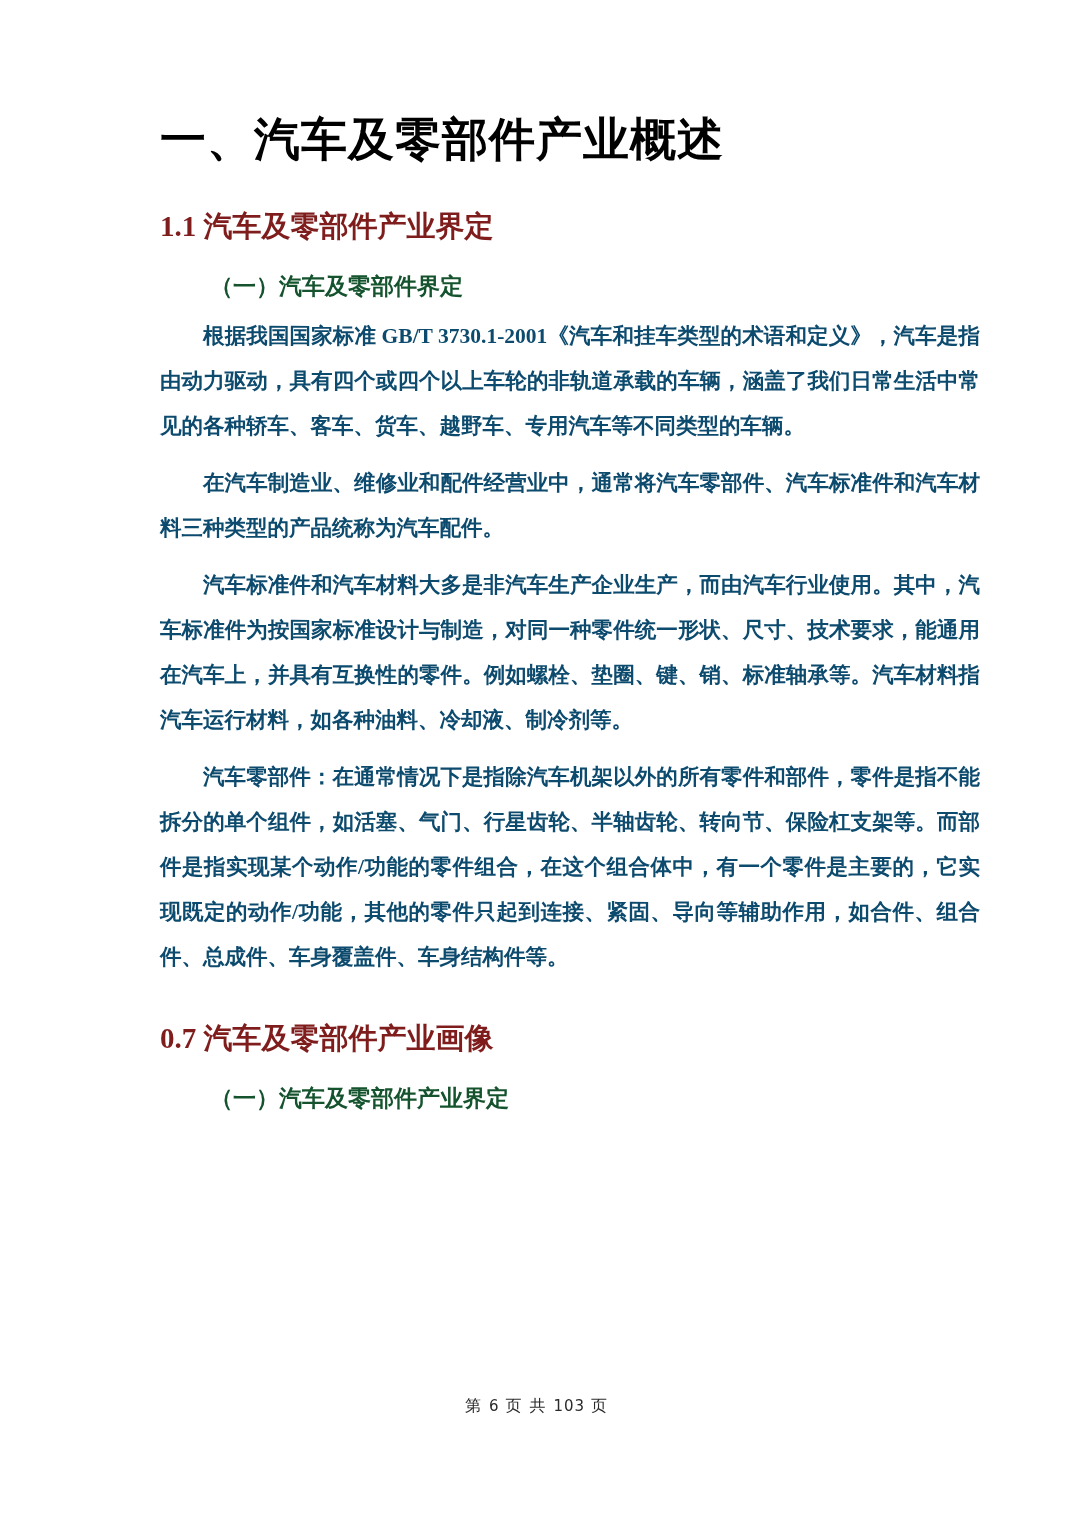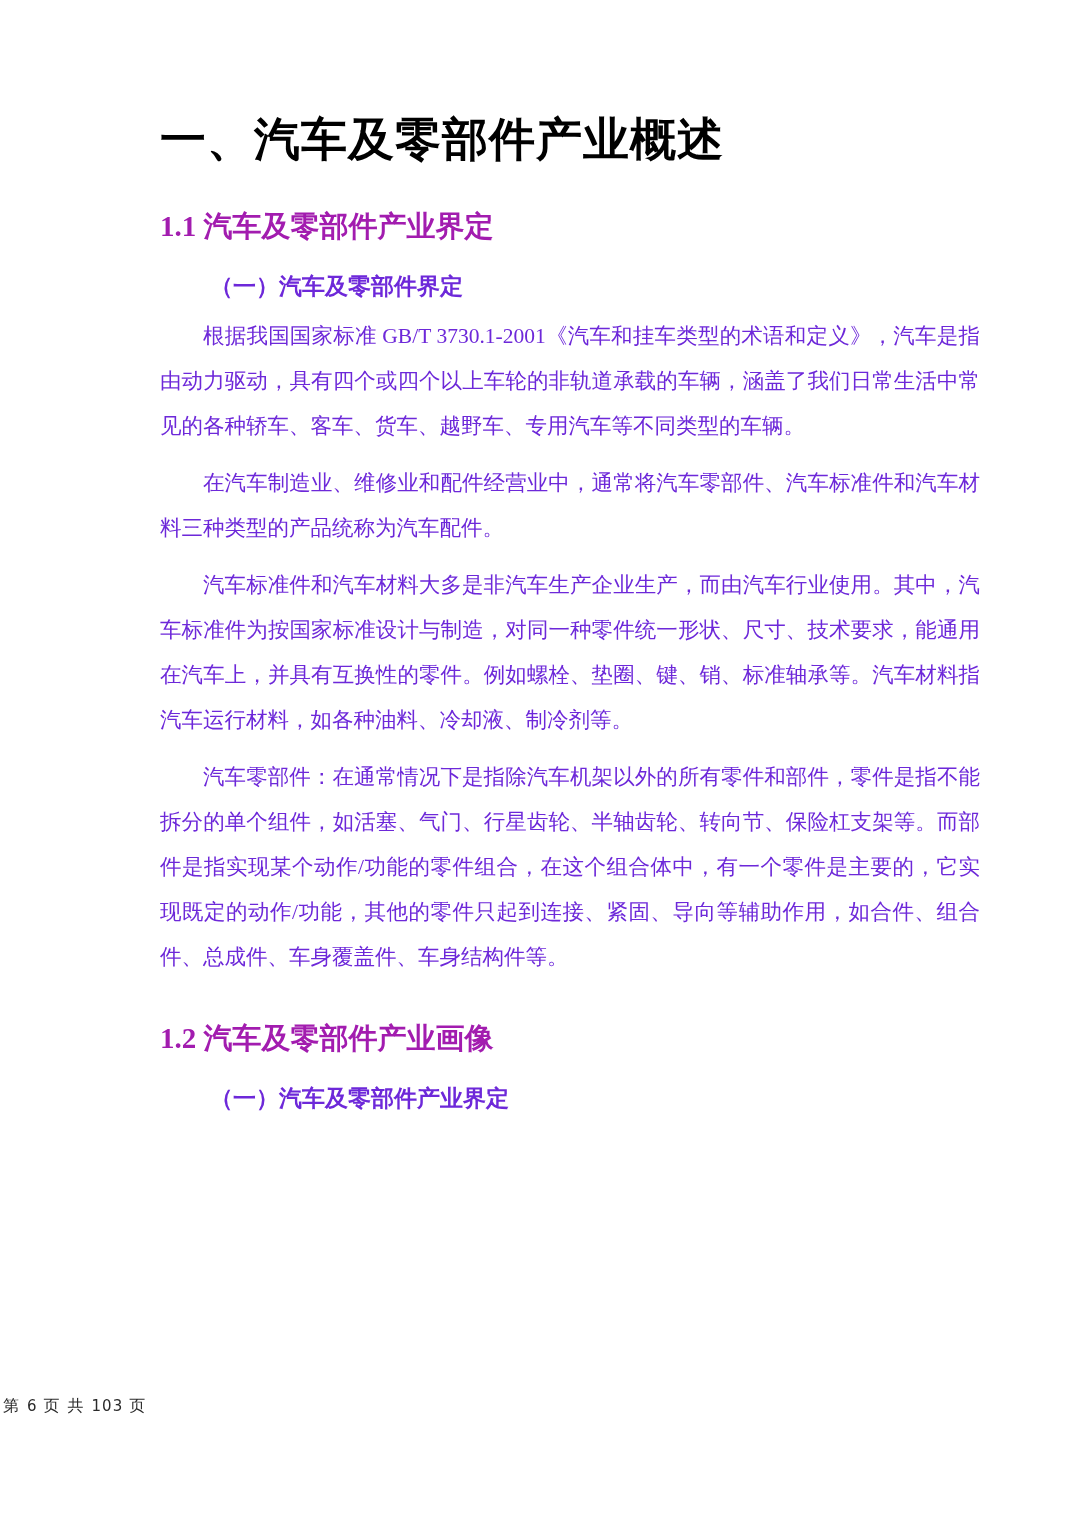--- a/index.html
+++ b/index.html
@@ -27,47 +27,48 @@
     line-height: 56px;
     font-weight: bold;
     color: #000000;
     letter-spacing: 1px;
     margin: 0;
   }
   .h2-heading {
     font-size: 29px;
     line-height: 36px;
     font-weight: bold;
-    color: #a21caf;
+    color: #7f1d1d;
     margin: 40px 0 0 0;
   }
   .h3-heading {
     font-size: 23px;
     line-height: 30px;
     font-weight: bold;
-    color: #6d28d9;
+    color: #14532d;
     margin: 28px 0 0 0;
     padding-left: 50px;
     font-family: Liberation Serif, serif;
   }
   .h3-heading.tight { margin-top: 20px; }
   p.body-para {
     font-size: 21.5px;
     line-height: 45px;
     margin: 12px 0 0 0;
     text-indent: 2em;
     text-align: justify;
-    color: #6d28d9;
+    color: #0c4a6e;
+    font-weight: bold;
   }
   .page-footer {
     position: absolute;
     left: 0;
     right: 0;
     top: 1396px;
-    text-align: left;
+    text-align: center;
     font-size: 16px;
     color: #2a2a2a;
     letter-spacing: 2px;
   }
   .page-footer .num {
     font-family: "DejaVu Sans", "Liberation Sans", sans-serif;
     font-size: 15px;
     letter-spacing: 1px;
   }
   .page-footer span { padding: 0 3px; }
@@ -86,21 +87,21 @@
   <p class="body-para">根据我国国家标准 GB/T 3730.1-2001《汽车和挂车类型的术语和定义》，汽车是指由动力驱动，具有四个或四个以上车轮的非轨道承载的车辆，涵盖了我们日常生活中常见的各种轿车、客车、货车、越野车、专用汽车等不同类型的车辆。</p>
 
   <p class="body-para">在汽车制造业、维修业和配件经营业中，通常将汽车零部件、汽车标准件和汽车材料三种类型的产品统称为汽车配件。</p>
 
   <p class="body-para">汽车标准件和汽车材料大多是非汽车生产企业生产，而由汽车行业使用。其中，汽车标准件为按国家标准设计与制造，对同一种零件统一形状、尺寸、技术要求，能通用在汽车上，并具有互换性的零件。例如螺栓、垫圈、键、销、标准轴承等。汽车材料指汽车运行材料，如各种油料、冷却液、制冷剂等。</p>
 
   <p class="body-para">汽车零部件：在通常情况下是指除汽车机架以外的所有零件和部件，零件是指不能拆分的单个组件，如活塞、气门、行星齿轮、半轴齿轮、转向节、保险杠支架等。而部件是指实现某个动作/功能的零件组合，在这个组合体中，有一个零件是主要的，它实现既定的动作/功能，其他的零件只起到连接、紧固、导向等辅助作用，如合件、组合件、总成件、车身覆盖件、车身结构件等。</p>
 
 
 
-  <h2 class="h2-heading">1.2 汽车及零部件产业画像</h2>
+  <h2 class="h2-heading">0.7 汽车及零部件产业画像</h2>
 
   <h3 class="h3-heading">（一）汽车及零部件产业界定</h3>
 
 
   <div class="page-footer">
     <span>第</span><span class="num">6</span><span>页</span><span>共</span><span class="num">103</span><span>页</span>
   </div>
 
 </div>
 

